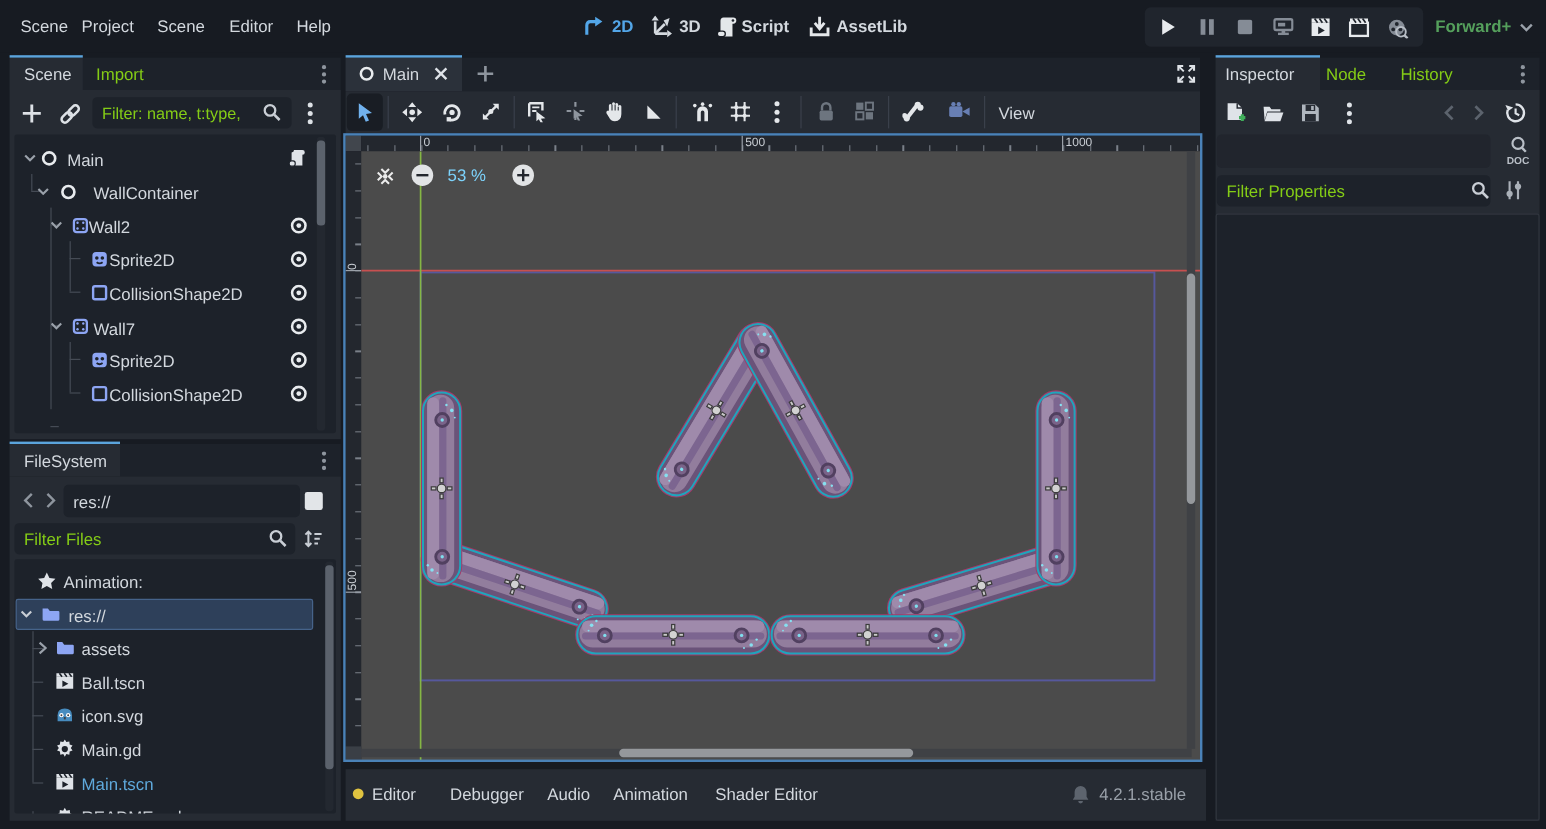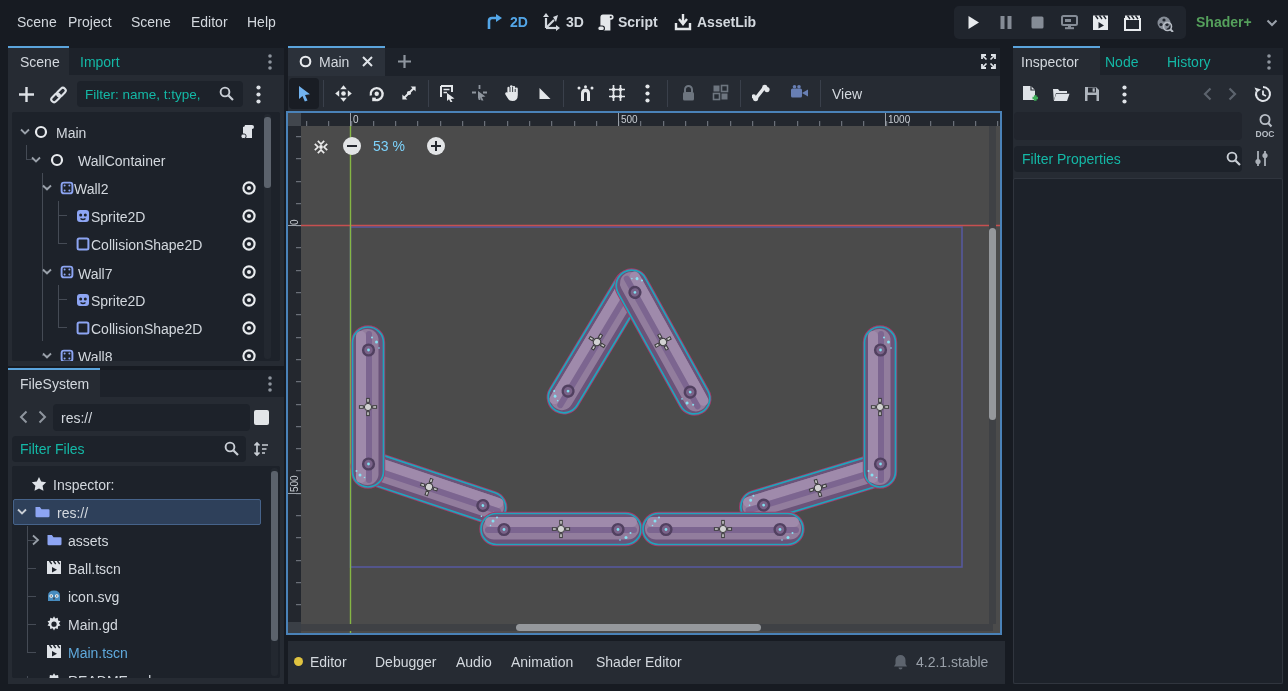--- a/index.html
+++ b/index.html
@@ -1,19 +1,19 @@
 <!DOCTYPE html>
 <html><head>
 <meta charset="utf-8">
 <style>
 html,body{margin:0;padding:0;background:#171b22;width:1288px;height:691px;overflow:hidden}
 *{box-sizing:border-box}
 .abs{position:absolute}
 .txt{font-family:"Liberation Sans",sans-serif;color:#d3d8de;font-size:14px;white-space:nowrap;line-height:1}
-.dim{color:#14b8a6}
+.dim{color:#84cc16}
 .b{font-weight:bold}
 .panel{background:#262b33}
 .dark{background:#1d222a}
 .tabline{background:#5ba4dc}
 svg{display:block}
 </style>
 </head>
 <body>
 <div class="abs" style="left:0;top:0;width:1080px;height:691px;background:#171b22">
 
@@ -82,21 +82,21 @@
         <path d="M3.5 0.5 l2.5 3.5 M7.5 0.5 l2.5 3.5 M11.5 0.5 l2.5 3.5" stroke="#20252d" stroke-width="1.4"></path>
       </svg>
   <svg class="abs" style="left:1156px;top:15px" width="18" height="17" viewBox="0 0 18 17">
         <circle cx="8" cy="8" r="6.5" fill="#858c96"></circle>
         <circle cx="8" cy="5" r="1.6" fill="#20252d"></circle>
         <circle cx="5" cy="9.5" r="1.6" fill="#20252d"></circle>
         <circle cx="11" cy="9.5" r="1.6" fill="#20252d"></circle>
         <circle cx="11.5" cy="11.5" r="4" fill="none" stroke="#b8bec6" stroke-width="1.6"></circle>
         <path d="M14.5 14.5 L17 17" stroke="#b8bec6" stroke-width="2"></path>
       </svg>
-  <div class="abs txt b" style="left:1196px;top:15px;color:#55a05c">Shader+</div>
+  <div class="abs txt b" style="left:1196px;top:15px;color:#55a05c">Forward+</div>
   <svg class="abs" style="left:1266px;top:19px" width="12" height="8" viewBox="0 0 12 8">
         <path d="M1.5 1.5 L6 6 L10.5 1.5" fill="none" stroke="#9aa1aa" stroke-width="2"></path>
       </svg>
 </div>
 
 <div class="abs dark" style="left:8px;top:48px;width:276px;height:27px"></div>
 <div class="abs panel" style="left:8px;top:48px;width:61px;height:27px"></div>
 <div class="abs tabline" style="left:8px;top:46px;width:61px;height:2px"></div>
 <div class="abs txt" style="left:20px;top:55px">Scene</div>
 <div class="abs txt dim" style="left:80px;top:55px">Import</div>
@@ -229,37 +229,20 @@
 
 <svg class="abs" style="left:75px;top:320px" width="16" height="16" viewBox="0 0 16 16">
       <rect x="2.6" y="2.6" width="10.8" height="10.8" rx="1.5" fill="none" stroke="#8da5f3" stroke-width="2"></rect>
     </svg>
 <div class="abs txt" style="left:91px;top:322px">CollisionShape2D</div>
 <svg class="abs" style="left:241px;top:321px" width="16" height="14" viewBox="0 0 16 14">
       <circle cx="8" cy="7" r="5.6" fill="none" stroke="#e8ebee" stroke-width="2.1"></circle>
       <circle cx="8" cy="7" r="2" fill="#e8ebee"></circle>
     </svg>
 
-<div class="abs" style="left:12px;top:344px;width:268px;height:17px;overflow:hidden">
-  <svg class="abs" style="left:30px;top:8px" width="10" height="7" viewBox="0 0 10 7">
-        <path d="M1 1.5 L5 5.5 L9 1.5" fill="none" stroke="#9aa1aa" stroke-width="1.8"></path>
-      </svg>
-  <svg class="abs" style="left:47px;top:4px" width="16" height="16" viewBox="0 0 16 16">
-        <rect x="2.6" y="2.6" width="10.8" height="10.8" rx="2.4" fill="none" stroke="#8da5f3" stroke-width="1.9"></rect>
-        <circle cx="5.6" cy="5.6" r="1" fill="#8da5f3"></circle>
-        <circle cx="10.4" cy="5.6" r="1" fill="#8da5f3"></circle>
-        <circle cx="5.6" cy="10.4" r="1" fill="#8da5f3"></circle>
-        <circle cx="10.4" cy="10.4" r="1" fill="#8da5f3"></circle>
-      </svg>
-  <div class="abs txt" style="left:66px;top:6px">Wall8</div>
-  <svg class="abs" style="left:229px;top:5px" width="16" height="14" viewBox="0 0 16 14">
-        <circle cx="8" cy="7" r="5.6" fill="none" stroke="#e8ebee" stroke-width="2.1"></circle>
-        <circle cx="8" cy="7" r="2" fill="#e8ebee"></circle>
-      </svg>
-</div>
 
 <div class="abs" style="left:264px;top:114px;width:7px;height:245px;background:#232830;border-radius:3px"></div>
 <div class="abs" style="left:264px;top:117px;width:7px;height:71px;background:#5b626c;border-radius:3px"></div>
 
 <div class="abs dark" style="left:8px;top:370px;width:276px;height:27px"></div>
 <div class="abs panel" style="left:8px;top:370px;width:92px;height:27px"></div>
 <div class="abs tabline" style="left:8px;top:368px;width:92px;height:2px"></div>
 <div class="abs txt" style="left:20px;top:377px">FileSystem</div>
 <svg class="abs" style="left:268px;top:376px" width="4" height="16" viewBox="0 0 4 16">
       <circle cx="2" cy="2" r="1.8" fill="#8e959e"></circle>
@@ -292,21 +275,21 @@
 <div class="abs" style="left:27px;top:526px;width:1px;height:126px;background:#454b55"></div>
 <div class="abs" style="left:27px;top:540px;width:9px;height:1px;background:#454b55"></div>
 <div class="abs" style="left:27px;top:568px;width:9px;height:1px;background:#454b55"></div>
 <div class="abs" style="left:27px;top:596px;width:9px;height:1px;background:#454b55"></div>
 <div class="abs" style="left:27px;top:624px;width:9px;height:1px;background:#454b55"></div>
 <div class="abs" style="left:27px;top:652px;width:9px;height:1px;background:#454b55"></div>
 <div class="abs" style="left:27px;top:676px;width:1px;height:2px;background:#454b55"></div>
 <svg class="abs" style="left:31px;top:476px" width="16" height="16" viewBox="0 0 16 16">
       <path d="M8 1 L10.2 5.6 L15.2 6.3 L11.6 9.8 L12.5 14.8 L8 12.4 L3.5 14.8 L4.4 9.8 L0.8 6.3 L5.8 5.6 Z" fill="#dfe3e8"></path>
     </svg>
-<div class="abs txt" style="left:53px;top:478px">Inspector:</div>
+<div class="abs txt" style="left:53px;top:478px">Animation:</div>
 
 <div class="abs" style="left:13px;top:499px;width:248px;height:26px;background:#2e405a;border-radius:2px;border:1px solid #46638a"></div>
 <svg class="abs" style="left:17px;top:508px" width="10" height="7" viewBox="0 0 10 7">
       <path d="M1 1.5 L5 5.5 L9 1.5" fill="none" stroke="#c9ced5" stroke-width="1.8"></path>
     </svg>
 <svg class="abs" style="left:34px;top:504px" width="16" height="16" viewBox="0 0 16 16">
       <path d="M1.5 3 h4.4 l1.6 2.2 h7 a1 1 0 0 1 1 1 V12 a1.3 1.3 0 0 1-1.3 1.3 H2.8 A1.3 1.3 0 0 1 1.5 12 Z" fill="#8da5f3"></path>
     </svg>
 <div class="abs txt" style="left:57px;top:506px">res://</div>
 

